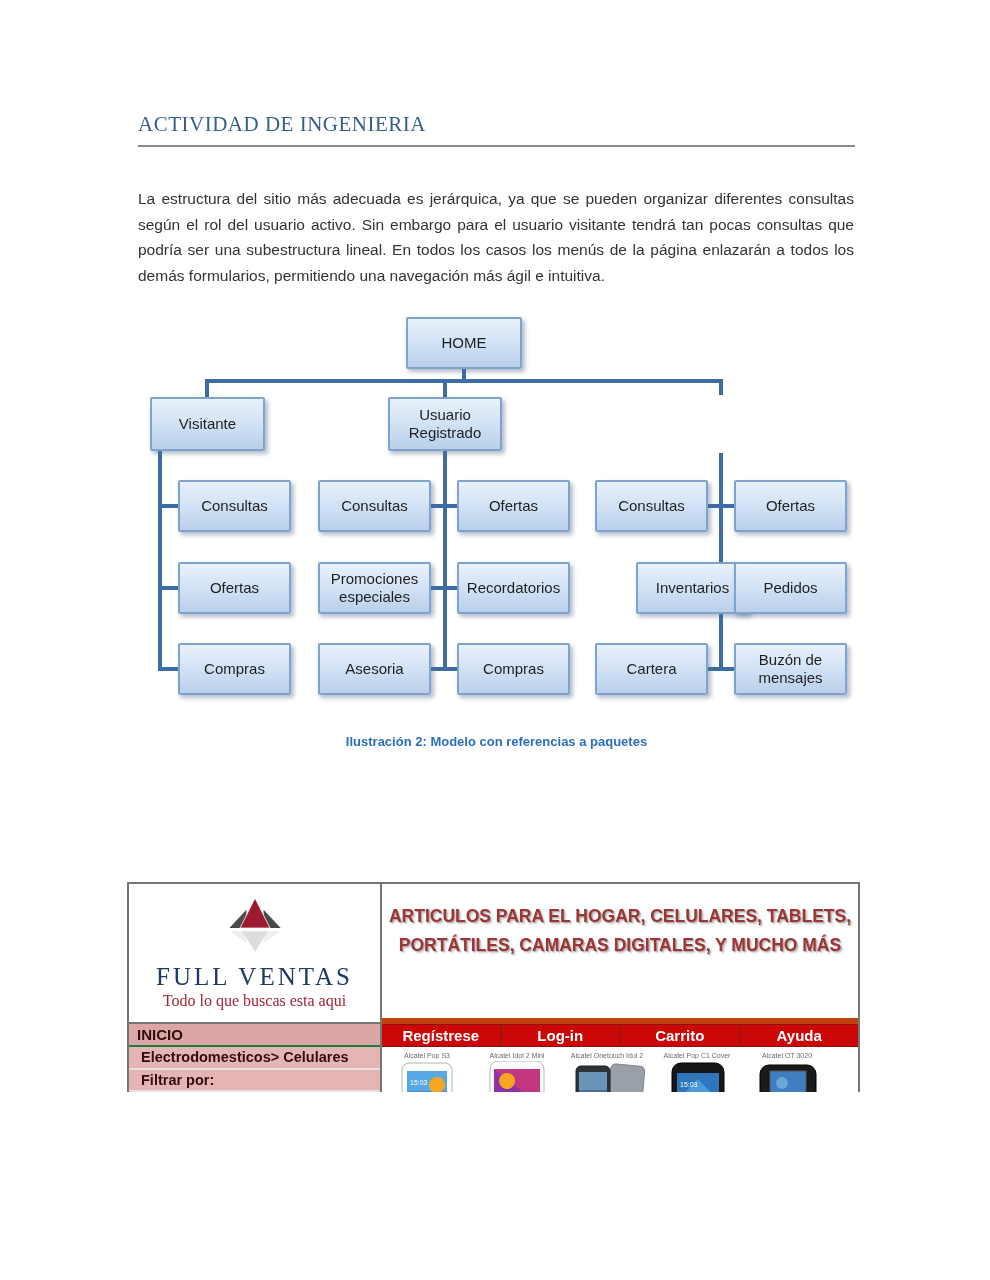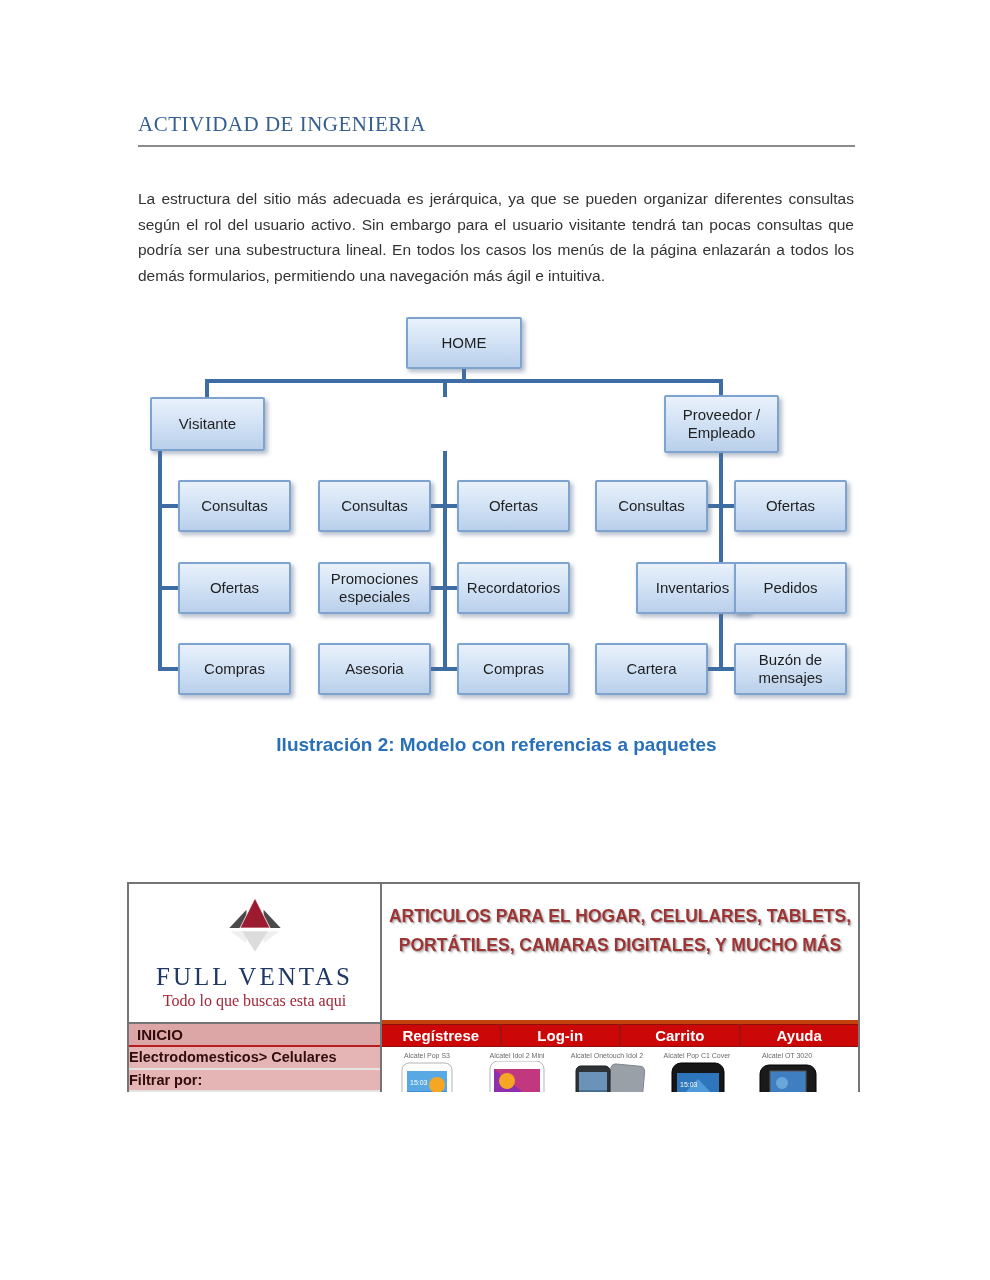--- a/index.html
+++ b/index.html
@@ -16,43 +16,43 @@
   
   .diagram { position:absolute; left:138px; top:300px; width:717px; height:400px; }
   .dline { position:absolute; background:#3E6DA3; z-index:1; }
   .dbox  { position:absolute; z-index:2; display:flex; align-items:center; justify-content:center;
            text-align:center; font-size:15px; line-height:18px; color:#1f1f1f;
            background:linear-gradient(180deg,#E9F1FB 0%,#CFE0F4 55%,#B9CFEA 100%);
            border:2px solid #7FA3CF; border-radius:2px;
            box-shadow:2.5px 3px 4px rgba(90,110,140,0.45); padding:9px; }
 
   .fig-caption { position:absolute; left:138px; top:734px; width:717px; text-align:center;
-                 font-size:19px; font-weight:bold; color:#2970B8; }
+                 font-size:13px; font-weight:bold; color:#2970B8; }
 
   
   .mockup { position:absolute; left:127px; top:882px; width:733px; height:278px;
             border:2px solid #757575; display:flex; background:#ffffff; }
   .m-left { width:253px; border-right:2px solid #757575; display:flex; flex-direction:column; }
   .m-right{ flex:1; display:flex; flex-direction:column; }
 
   .logo-cell { height:140px; border-bottom:2px solid #757575; display:flex; flex-direction:column;
                align-items:center; justify-content:center; background:#ffffff; }
   .brand-name { font-family:"Liberation Serif", serif; font-size:25px; letter-spacing:3px;
                 color:#1F3864; margin-top:6px; }
   .brand-tagline { font-family:"Liberation Serif", serif; font-size:16px; color:#A32638; margin-top:1px; }
 
   .inicio-row { height:23px; background:#DCA6A6; display:flex; align-items:center;
                 padding-left:8px; font-size:15px; font-weight:bold; color:#310c0c;
-                border-bottom:2px solid #b91c1c; }
-  .side-item { flex:1; display:flex; align-items:center; padding-left:0; font-size:14.5px;
+                border-bottom:2px solid #15803d; }
+  .side-item { flex:1; display:flex; align-items:center; padding-left:12px; font-size:14.5px;
                font-weight:bold; color:#310c0c; border-bottom:2px solid #e3e3e3; }
   .side-item:last-child { border-bottom:none; }
   .bg-mid { background:#E5B5B5; } .bg-light { background:#22c55e; }
 
-  .banner { height:140px; border-bottom:4px solid #c2410c; display:flex; flex-direction:column;
+  .banner { height:140px; border-bottom:6px solid #c2410c; display:flex; flex-direction:column;
             align-items:center; padding-top:18px; background:#ffffff; }
   .banner-line { font-size:17.5px; font-weight:bold; color:#9E3434; line-height:29px;
                  text-shadow:1px 1px 0 #b0b0b0, 2px 2px 2px #c9c9c9; white-space:nowrap; }
   .banner-line3 { margin-top:30px; }
 
   .navbar { height:23px; background:#CB0707; display:flex;
             box-shadow:inset 0 1px 0 #8f0f0f, inset 0 -1px 0 #8f0f0f; }
   .nav-item { flex:1; display:flex; align-items:center; justify-content:center; color:#ffffff;
               font-size:15px; font-weight:bold; cursor:pointer; }
   .nav-item + .nav-item { border-left:2px solid #9E1212; }
@@ -94,22 +94,22 @@
     <div class="dline" style="left:568px;top:204px;width:30px;height:4px;"></div>
     <div class="dline" style="left:568px;top:286px;width:30px;height:4px;"></div>
     <div class="dline" style="left:568px;top:367px;width:30px;height:4px;"></div>
 
     <div class="dbox" style="left:268px;top:17px;width:116px;height:52px;">
         <span>HOME</span>
       </div>
     <div class="dbox" style="left:12px;top:97px;width:115px;height:54px;">
         <span>Visitante</span>
       </div>
-    <div class="dbox" style="left:526px;top:95px;width:115px;height:58px;">
-        <span>Proveedor / Empleado</span>
+    <div class="dbox" style="left:250px;top:97px;width:114px;height:54px;">
+        <span>Usuario Registrado</span>
       </div>
 
     <div class="dbox" style="left:40px;top:180px;width:113px;height:52px;">
         <span>Consultas</span>
       </div>
     <div class="dbox" style="left:40px;top:262px;width:113px;height:52px;">
         <span>Ofertas</span>
       </div>
     <div class="dbox" style="left:40px;top:343px;width:113px;height:52px;">
         <span>Compras</span>

